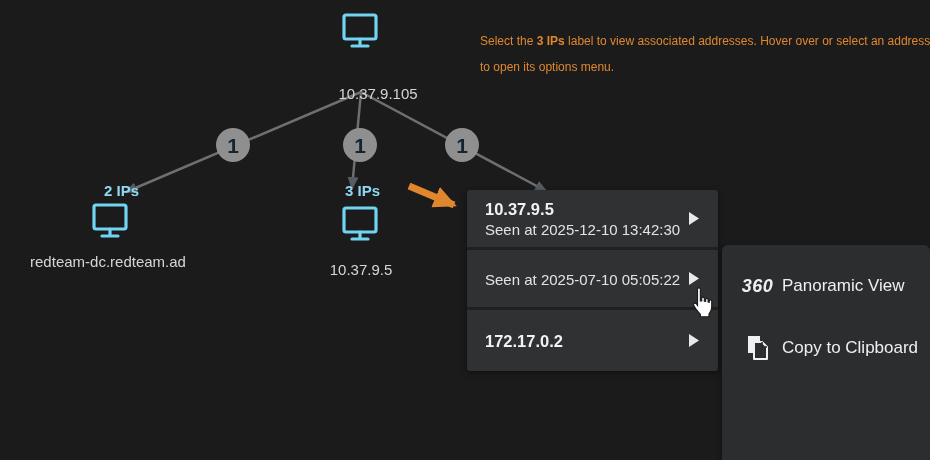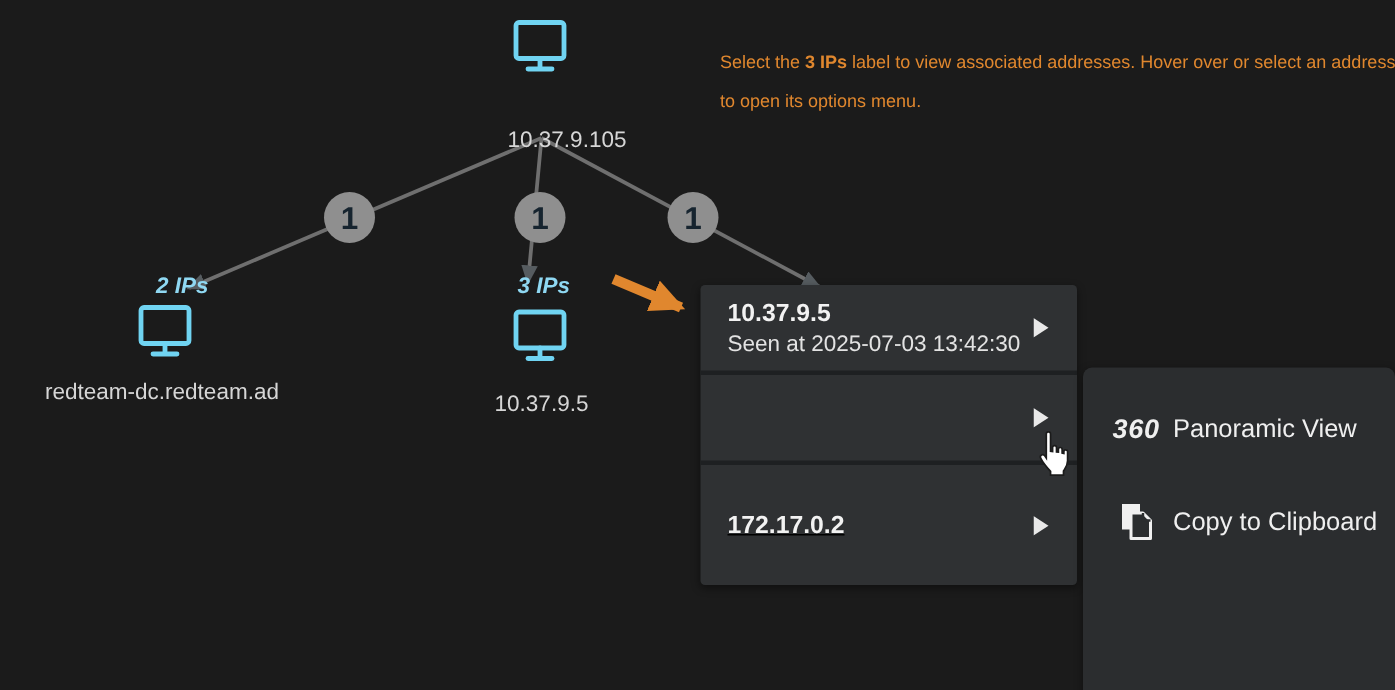--- a/index.html
+++ b/index.html
@@ -15,38 +15,38 @@
   
   #graph-svg{position:absolute;left:0;top:0;z-index:1;}
   .edge{stroke:var(--edge);stroke-width:2.5;fill:none;}
   .arrowhead{fill:var(--arrowhead);}
   .badge-circle{fill:var(--badge);}
   .badge-num{fill:var(--badge-text);font-size:21px;font-weight:bold;text-anchor:middle;
     font-family:"Liberation Sans",sans-serif;}
 
   
   .node-label{position:absolute;color:var(--node-text);font-size:15px;text-align:center;z-index:2;}
-  .ips-label{position:absolute;color:var(--ips-label);font-size:15px;font-weight:bold;z-index:2;cursor:pointer;font-style:italic;}
+  .ips-label{position:absolute;color:var(--ips-label);font-size:15px;font-weight:bold;z-index:2;cursor:pointer;}
   .node-icon{position:absolute;z-index:2;cursor:pointer;}
   .node-icon svg{display:block;}
   .node-icon path,.node-icon rect,.node-icon line{stroke:var(--node-icon);stroke-width:3.2;
     fill:none;stroke-linecap:round;stroke-linejoin:round;}
 
   
   #instruction{position:absolute;left:480px;top:28px;width:460px;z-index:2;
     color:var(--instruction);font-size:12px;line-height:26px;}
   #instruction b{font-weight:bold;}
 
   
   #address-menu{position:absolute;left:467px;top:190px;width:251px;z-index:3;
     background:var(--panel);border-radius:3px;box-shadow:0 2px 6px rgba(0,0,0,.45);}
   .addr-row{display:flex;align-items:center;justify-content:space-between;
     padding:9px 10px 8px 18px;border-bottom:3px solid var(--panel-separator);
     box-sizing:border-box;height:60px;cursor:pointer;}
-  .addr-row:last-child{border-bottom:none;height:80px;text-decoration:underline;}
+  .addr-row:last-child{border-bottom:none;height:61px;}
   .addr-ip{color:#f2f2f2;font-size:16.5px;font-weight:bold;line-height:21px;}
   .addr-seen{color:#e3e3e3;font-size:15px;line-height:19px;}
   .chev{display:flex;align-items:center;padding:4px 8px;}
   .chev svg{display:block;}
   .chev path{fill:#e9e9e9;}
 
   
   #options-menu{position:absolute;left:722px;top:245px;width:208px;height:230px;z-index:4;
     background:var(--submenu);border-radius:6px;box-sizing:border-box;padding-top:10px;
     box-shadow:0 2px 6px rgba(0,0,0,.45);}
@@ -125,30 +125,31 @@
     </svg>
   </div>
   <div class="node-label" style="left:301px;top:261px;width:120px;">10.37.9.5</div>
 
   <div id="instruction"><span>Select the </span><b>3 IPs</b><span> label to view associated addresses. Hover over or select an address to open its options menu.</span></div>
 
   <div id="address-menu">
     <div class="addr-row">
       <div class="addr-text">
         <div class="addr-ip">10.37.9.5</div>
-        <div class="addr-seen">Seen at 2025-07-03 13:42:30</div>
+        <div class="addr-seen">Seen at 2025-12-10 13:42:30</div>
       </div>
       <span class="chev">
         <svg width="11" height="14" viewBox="0 0 11 14">
             <path d="M0,0 L10,6.5 L0,13 Z"></path>
           </svg>
       </span>
     </div>
     <div class="addr-row">
       <div class="addr-text">
+        <div class="addr-seen">Seen at 2025-07-10 05:05:22</div>
       </div>
       <span class="chev">
         <svg width="11" height="14" viewBox="0 0 11 14">
             <path d="M0,0 L10,6.5 L0,13 Z"></path>
           </svg>
       </span>
     </div>
     <div class="addr-row">
       <div class="addr-text">
         <div class="addr-ip">172.17.0.2</div>

